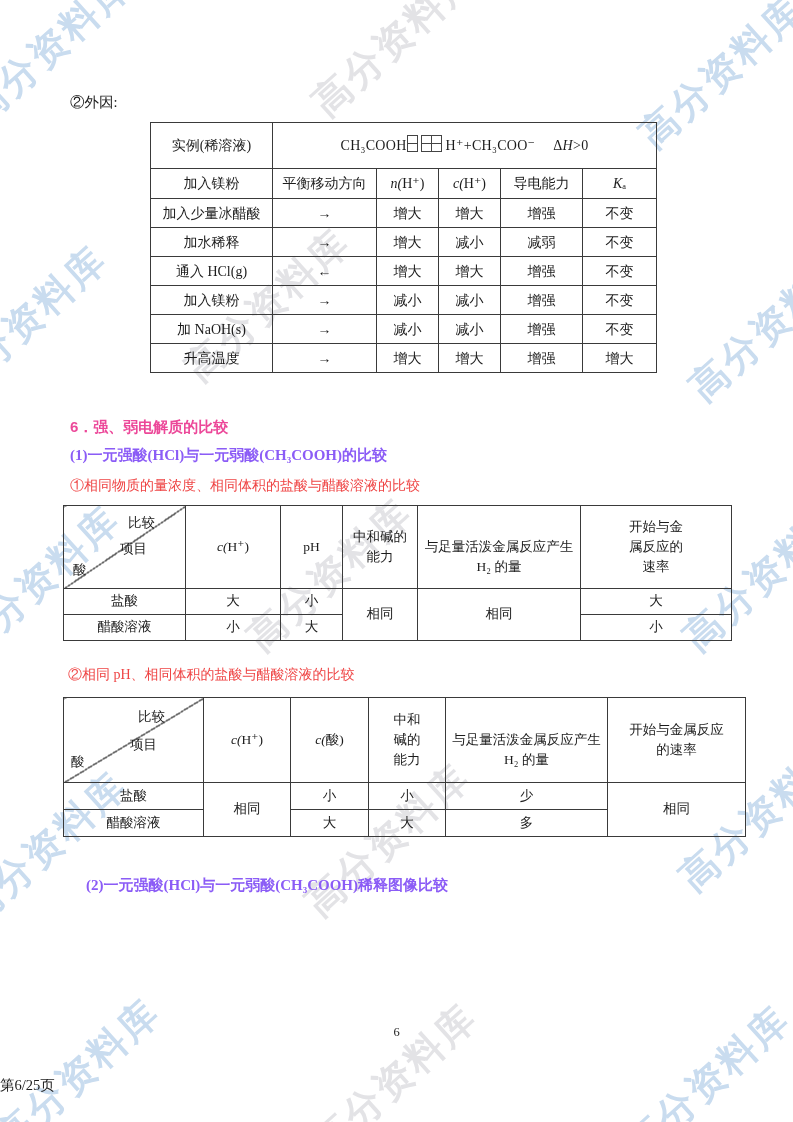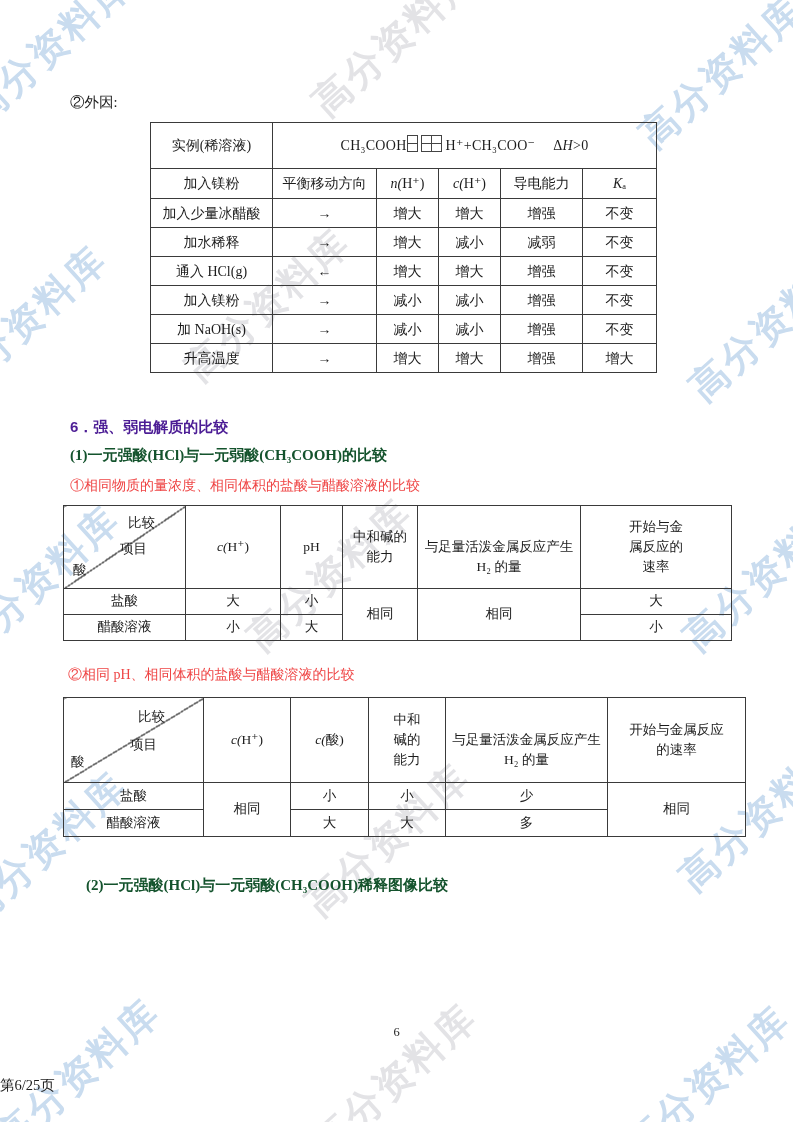--- a/index.html
+++ b/index.html
@@ -8,23 +8,23 @@
   
   .wm{position:absolute;white-space:nowrap;font-weight:700;font-size:38px;letter-spacing:3px;
       transform:translate(-50%,-50%) rotate(-42deg);z-index:0;user-select:none;
       font-family:"Liberation Serif","DejaVu Serif",serif;}
   .wm.blue{color:#c9dcef;}
   .wm.gray{color:#e3e3e6;}
   
   .content{position:absolute;inset:0;z-index:1;}
   .abs{position:absolute;}
   .h-ext{left:70px;top:93px;font-size:14.5px;}
-  .sec6{left:70px;top:418px;font-size:15px;font-weight:700;color:#4c1d95;
+  .sec6{left:70px;top:418px;font-size:15px;font-weight:700;color:#ec4899;
         font-family:"Liberation Sans","DejaVu Sans",sans-serif;}
-  .h-bold{font-size:15px;font-weight:700;color:#14532d;}
+  .h-bold{font-size:15px;font-weight:700;color:#8b5cf6;}
   .h1{left:70px;top:446px;}
   .h2h{left:76px;top:876px;margin-left:10px;}
   .h-cyan{font-size:14px;color:#ef4444;}
   .h1a{left:70px;top:477px;}
   .h1b{left:68px;top:666px;}
   .h2a{left:70px;top:906px;}
   .pagenum{left:0;top:1025px;width:100%;text-align:center;font-size:12.5px;}
   .footer{left:0;top:1076px;width:100%;font-size:14.5px;}
   
   table{border-collapse:collapse;table-layout:fixed;}

